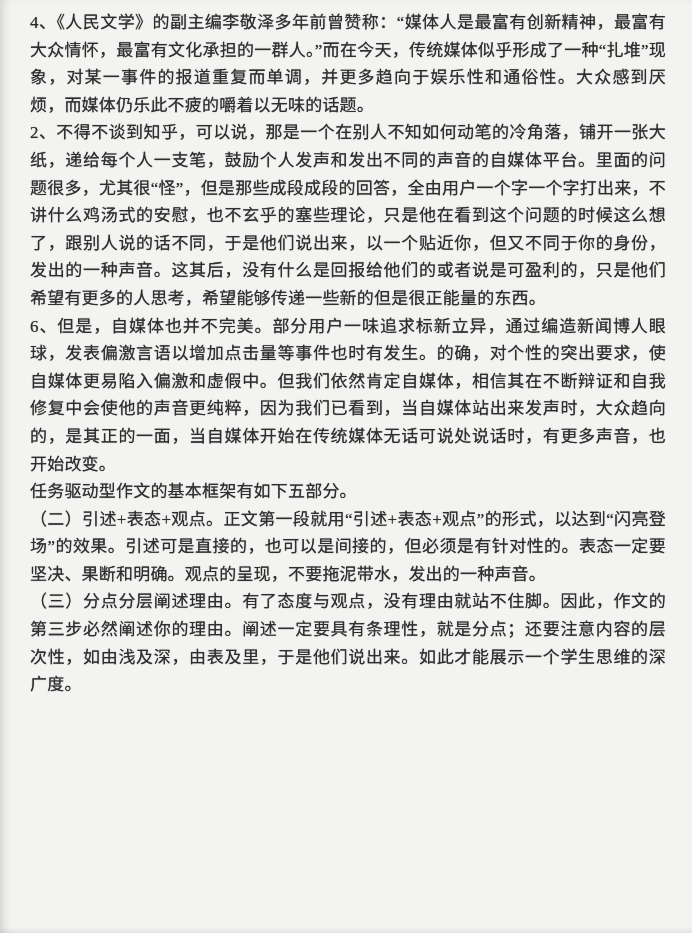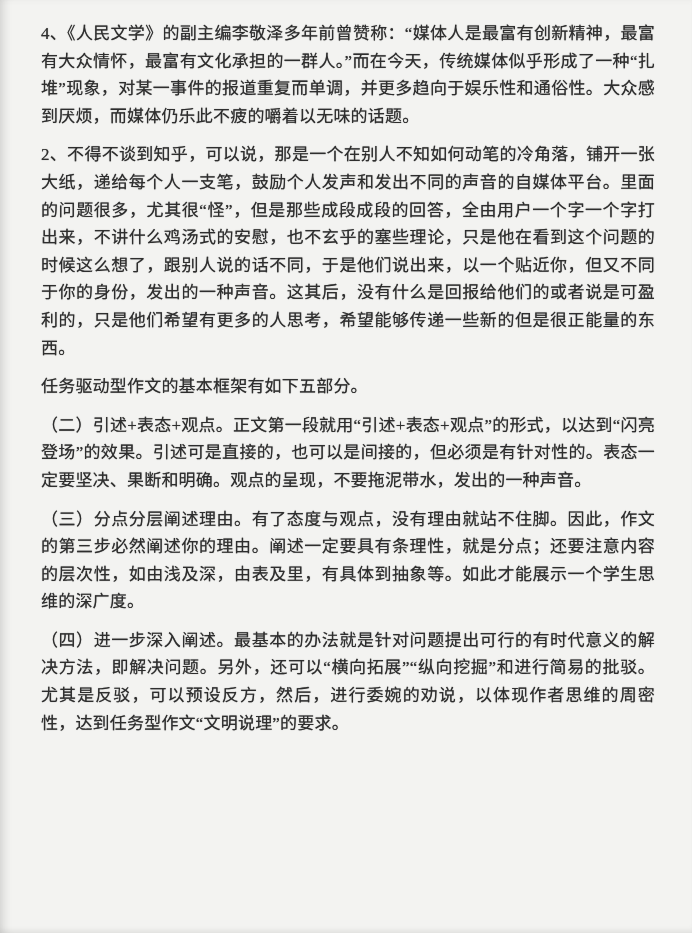--- a/index.html
+++ b/index.html
@@ -17,35 +17,35 @@
     box-sizing: border-box;
     padding: 9px 26px 0 30px;
     background: #f3f3f1;
     
     box-shadow:
       inset 12px 0 10px -9px rgba(90, 90, 90, 0.22),
       inset 0 -6px 6px -5px rgba(90, 90, 90, 0.18),
       inset 0 4px 6px -5px rgba(120, 120, 120, 0.10);
   }
   .para {
-    margin: 11px;
+    margin: 0;
     font-family: "Liberation Serif", "DejaVu Serif", serif;
     font-size: 17px;
     line-height: 27.6px;
     color: #2e2e2e;
     text-align: justify;
     letter-spacing: 0.2px;
     overflow-wrap: anywhere;
     
     text-shadow: 0 0 0.8px rgba(46, 46, 46, 0.75);
   }
 </style>
 </head>
 <body>
 
 <div class="page">
   <p class="para">4、《人民文学》的副主编李敬泽多年前曾赞称：“媒体人是最富有创新精神，最富有大众情怀，最富有文化承担的一群人。”而在今天，传统媒体似乎形成了一种“扎堆”现象，对某一事件的报道重复而单调，并更多趋向于娱乐性和通俗性。大众感到厌烦，而媒体仍乐此不疲的嚼着以无味的话题。</p>
   <p class="para">2、不得不谈到知乎，可以说，那是一个在别人不知如何动笔的冷角落，铺开一张大纸，递给每个人一支笔，鼓励个人发声和发出不同的声音的自媒体平台。里面的问题很多，尤其很“怪”，但是那些成段成段的回答，全由用户一个字一个字打出来，不讲什么鸡汤式的安慰，也不玄乎的塞些理论，只是他在看到这个问题的时候这么想了，跟别人说的话不同，于是他们说出来，以一个贴近你，但又不同于你的身份，发出的一种声音。这其后，没有什么是回报给他们的或者说是可盈利的，只是他们希望有更多的人思考，希望能够传递一些新的但是很正能量的东西。</p>
+  <p class="para">6、但是，自媒体也并不完美。部分用户一味追求标新立异，通过编造新闻博人眼球，发表偏激言语以增加点击量等事件也时有发生。的确，对个性的突出要求，使自媒体更易陷入偏激和虚假中。但我们依然肯定自媒体，相信其在不断辩证和自我修复中会使他的声音更纯粹，因为我们已看到，当自媒体站出来发声时，大众趋向的，是其正的一面，当自媒体开始在传统媒体无话可说处说话时，有更多声音，也开始改变。</p>
   <p class="para">任务驱动型作文的基本框架有如下五部分。</p>
   <p class="para">（二）引述+表态+观点。正文第一段就用“引述+表态+观点”的形式，以达到“闪亮登场”的效果。引述可是直接的，也可以是间接的，但必须是有针对性的。表态一定要坚决、果断和明确。观点的呈现，不要拖泥带水，发出的一种声音。</p>
-  <p class="para">（三）分点分层阐述理由。有了态度与观点，没有理由就站不住脚。因此，作文的第三步必然阐述你的理由。阐述一定要具有条理性，就是分点；还要注意内容的层次性，如由浅及深，由表及里，有具体到抽象等。如此才能展示一个学生思维的深广度。</p>
-  <p class="para">（四）进一步深入阐述。最基本的办法就是针对问题提出可行的有时代意义的解决方法，即解决问题。另外，还可以“横向拓展”“纵向挖掘”和进行简易的批驳。尤其是反驳，可以预设反方，然后，进行委婉的劝说，以体现作者思维的周密性，达到任务型作文“文明说理”的要求。</p>
+  <p class="para">（三）分点分层阐述理由。有了态度与观点，没有理由就站不住脚。因此，作文的第三步必然阐述你的理由。阐述一定要具有条理性，就是分点；还要注意内容的层次性，如由浅及深，由表及里，于是他们说出来。如此才能展示一个学生思维的深广度。</p>
 </div>
 
 </body></html>

